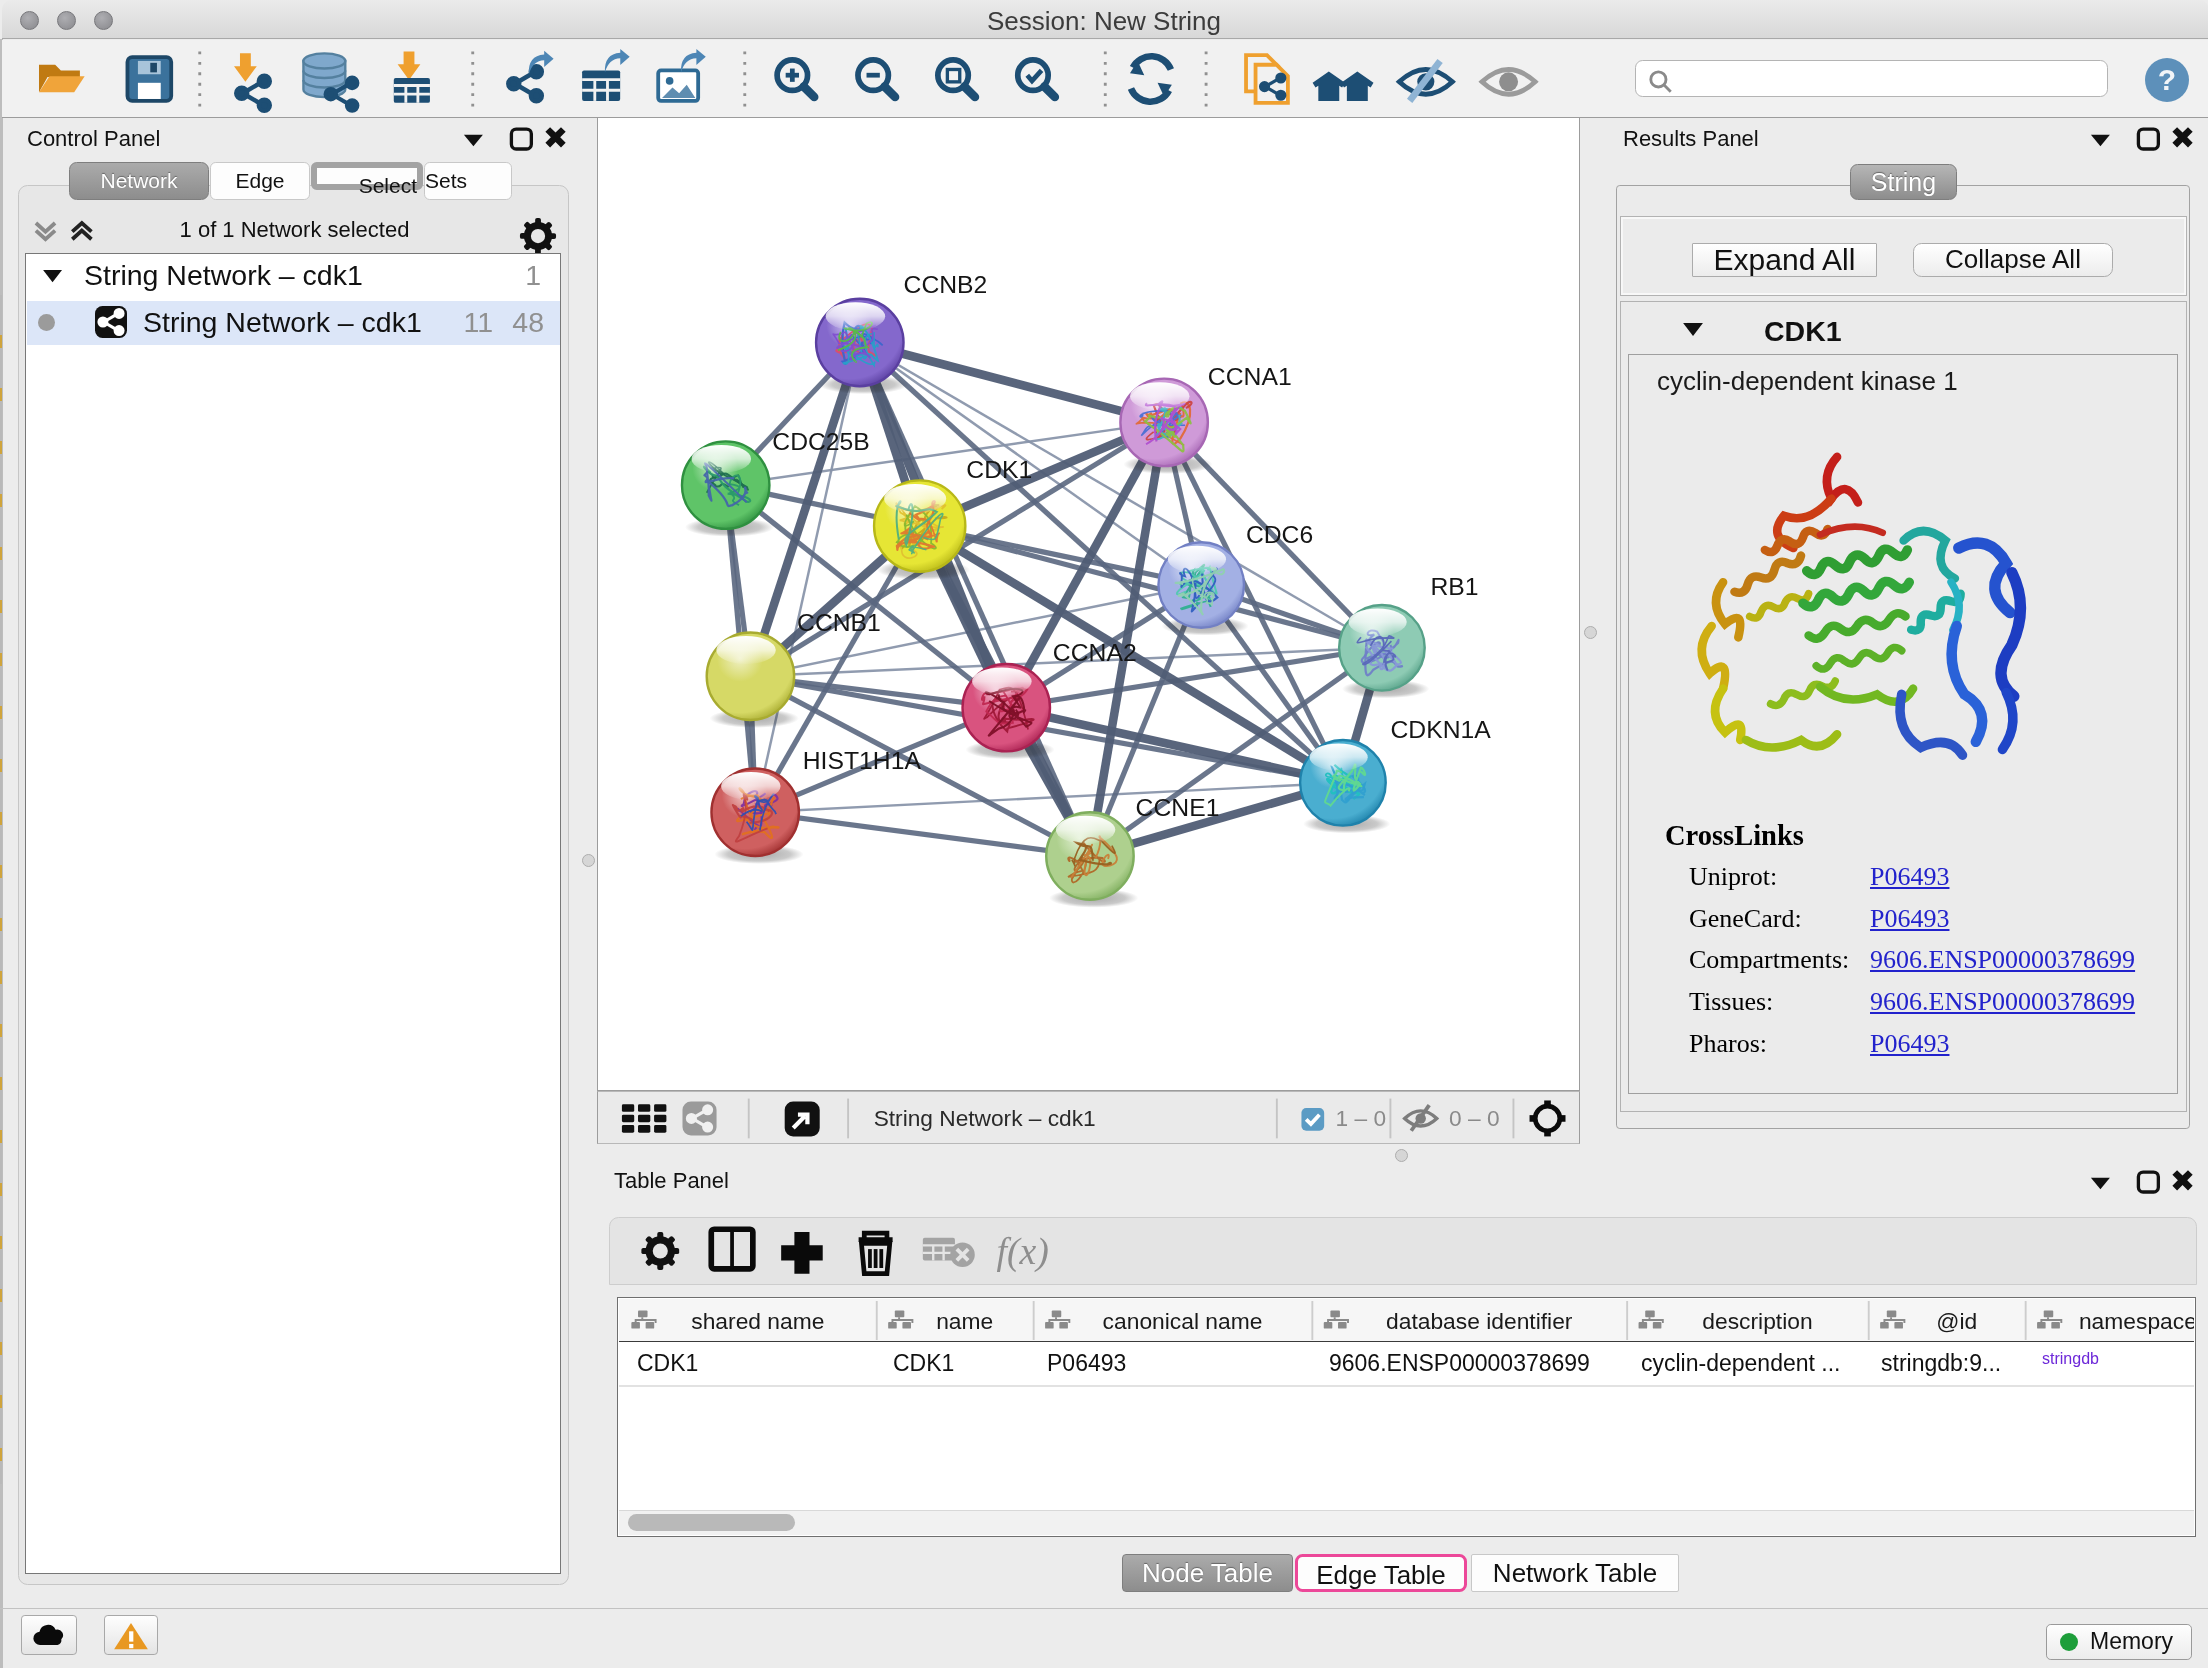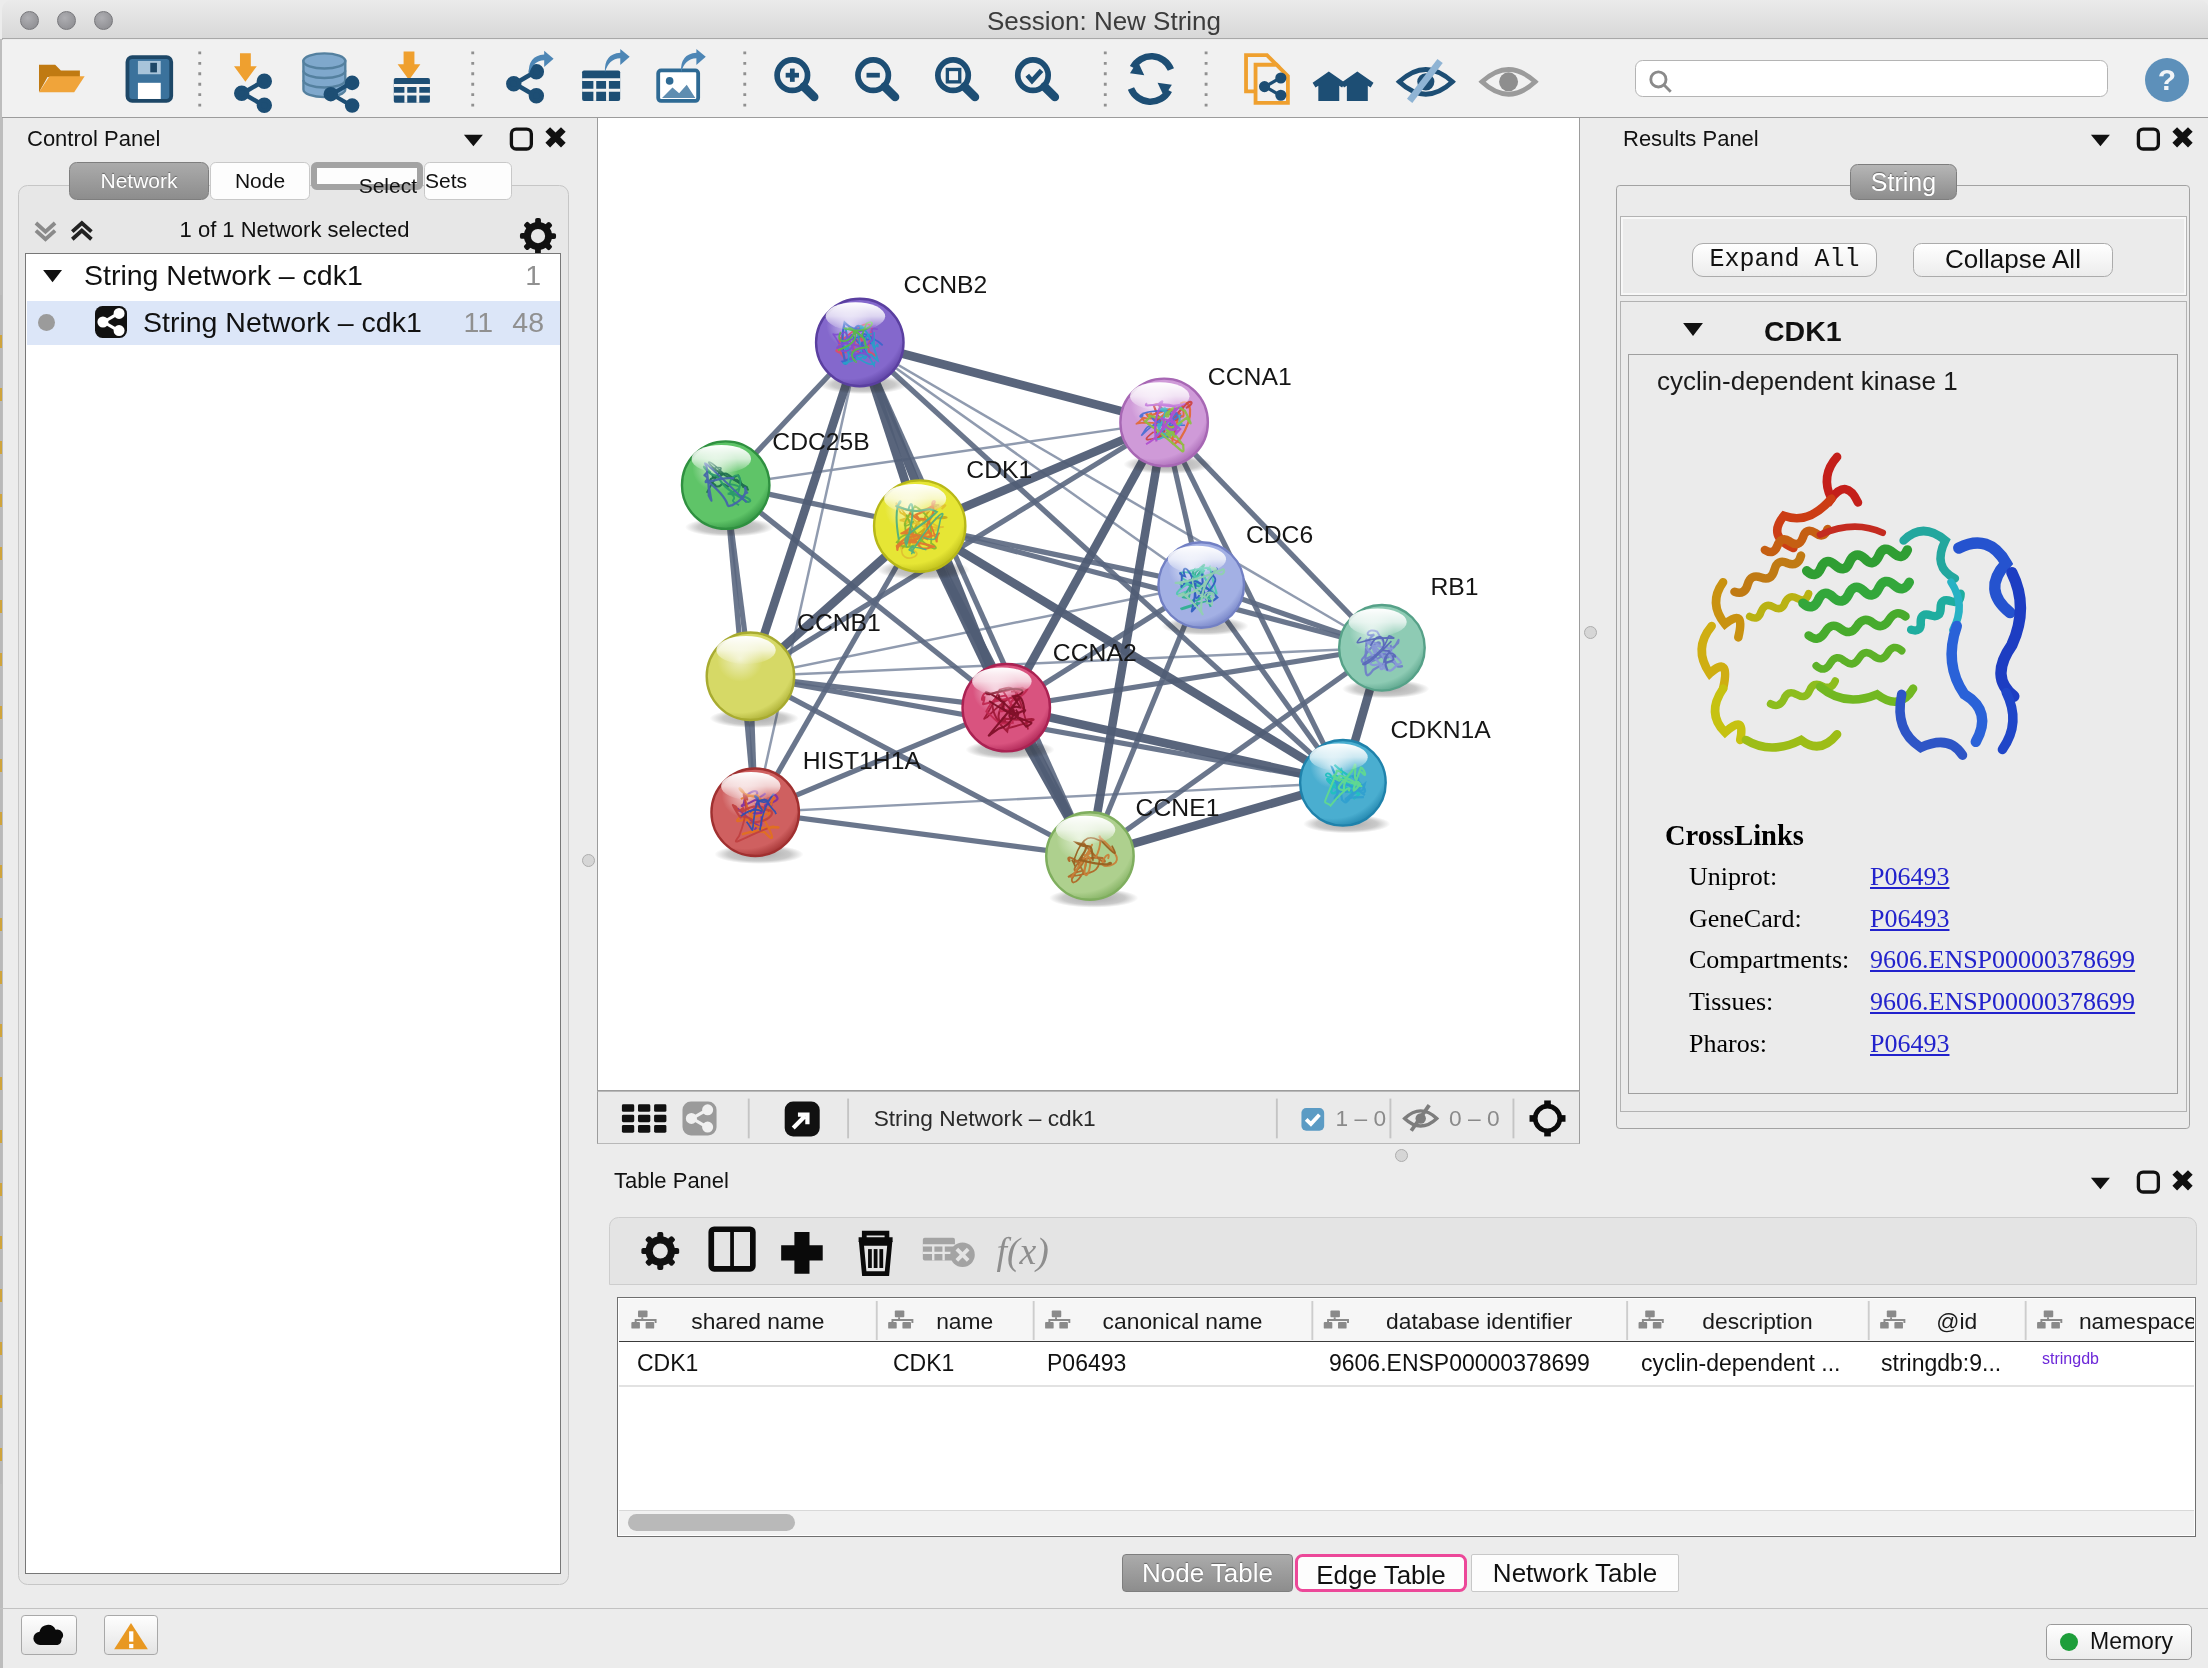--- a/index.html
+++ b/index.html
@@ -145,21 +145,21 @@
 <div class="abs" style="left:2145px;top:58px;width:44px;height:44px;border-radius:50%;background:#5d90ba;"></div>
 <div class="lbl" style="left:2145px;top:63px;font-size:30px;color:#f2f5f8;white-space:nowrap;width:44px;text-align:center;font-weight:bold;">?</div>
 <div class="lbl" style="left:27px;top:126px;font-size:22px;color:#111;white-space:nowrap;">Control Panel</div>
 <svg style="left:462px;top:127px;" width="114" height="25" viewBox="0 0 120 26">
     <path d="M2 8 l 20 0 l -10 12 z" fill="#111"></path>
     <rect x="52" y="2" width="21" height="21" rx="5" fill="none" stroke="#111" stroke-width="3.5"></rect>
     <path d="M90 6 l 6 -6 l 7 7 l 7 -7 l 6 6 l -7 7 l 7 7 l -6 6 l -7 -7 l -7 7 l -6 -6 l 7 -7 z" fill="#111" transform="translate(14,0) scale(0.82)"></path>
   </svg>
 <div class="abs" style="left:18px;top:185px;width:551px;height:1400px;background:#e7e7e7;border:1px solid #c6c6c6;border-radius:9.5px;"></div>
 <div class="abs" style="left:69px;top:162px;width:140px;height:38px;background:linear-gradient(#ababab,#8d8d8d);border:1px solid #7e7e7e;border-radius:7.6px;color:#fff;text-shadow:0 -1px 1px #666;font-size:21px;text-align:center;line-height:36px;">Network</div>
-<div class="abs" style="left:210px;top:162px;width:100px;height:38px;background:#fdfdfd;border:1px solid #c8c8c8;border-radius:5.7px;color:#111;font-size:21px;text-align:center;line-height:36px;">Node</div>
+<div class="abs" style="left:210px;top:162px;width:100px;height:38px;background:#fdfdfd;border:1px solid #c8c8c8;border-radius:5.7px;color:#111;font-size:21px;text-align:center;line-height:36px;">Edge</div>
 <div class="abs" style="left:311px;top:162px;width:112px;height:28px;background:#fdfdfd;border:6px solid #a3a3a3;border-radius:5.7px;color:#111;font-size:21px;text-align:right;line-height:36px;">Select</div>
 <div class="abs" style="left:424px;top:162px;width:88px;height:38px;background:#fdfdfd;border:1px solid #c8c8c8;border-radius:5.7px;color:#111;font-size:21px;line-height:36px;">Sets</div>
 <svg style="left:34px;top:221px;" width="67" height="25" viewBox="0 0 70 26">
     <g fill="none" stroke="#8a8a8a" stroke-width="4">
       <path d="M2 2 l 10 9 l 10 -9"></path>
       <path d="M2 10 l 10 9 l 10 -9"></path>
     </g>
     <g fill="none" stroke="#222" stroke-width="4">
       <path d="M40 11 l 10 -9 l 10 9"></path>
       <path d="M40 19 l 10 -9 l 10 9"></path>
@@ -560,21 +560,21 @@
 <div class="abs" style="left:1395px;top:1149px;width:13.3px;height:13.3px;border-radius:50%;background:#d6d6d6;border:1px solid #adadad;"></div>
 <div class="lbl" style="left:1623px;top:126px;font-size:22px;color:#111;white-space:nowrap;">Results Panel</div>
 <svg style="left:2089px;top:127px;" width="114" height="25" viewBox="0 0 120 26">
     <path d="M2 8 l 20 0 l -10 12 z" fill="#111"></path>
     <rect x="52" y="2" width="21" height="21" rx="5" fill="none" stroke="#111" stroke-width="3.5"></rect>
     <path d="M90 6 l 6 -6 l 7 7 l 7 -7 l 6 6 l -7 7 l 7 7 l -6 6 l -7 -7 l -7 7 l -6 -6 l 7 -7 z" fill="#111" transform="translate(14,0) scale(0.82)"></path>
   </svg>
 <div class="abs" style="left:1616px;top:185px;width:574px;height:944px;background:#ebebeb;border:1px solid #a2a2a2;border-radius:3.8px;"></div>
 <div class="abs" style="left:1850px;top:164px;width:107px;height:36px;background:linear-gradient(#b6b6b6,#8d8d8d);border:1px solid #7e7e7e;border-radius:7.6px;color:#fff;font-size:25px;text-align:center;line-height:34px;text-shadow:0 -1px 1px #666;">String</div>
 <div class="abs" style="left:1620px;top:216px;width:567px;height:80px;background:#ebebeb;border:1px solid #b2b2b2;box-shadow:inset 0 0 0 1.9px #f8f8f8;"></div>
-<div class="abs" style="left:1692px;top:243px;width:185px;height:34px;background:linear-gradient(#ffffff,#ececec);border:1px solid #ababab;border-radius:11px;font-size:25px;color:#111;text-align:center;line-height:31px;font-family:Liberation Mono, monospace;">Expand All</div>
+<div class="abs" style="left:1692px;top:243px;width:185px;height:34px;background:linear-gradient(#ffffff,#ececec);border:1px solid #ababab;border-radius:1px;font-size:30px;color:#111;text-align:center;line-height:31px;">Expand All</div>
 <div class="abs" style="left:1913px;top:243px;width:200px;height:34px;background:linear-gradient(#ffffff,#ececec);border:1px solid #ababab;border-radius:8.6px;font-size:26px;color:#111;text-align:center;line-height:31px;">Collapse All</div>
 <div class="abs" style="left:1620px;top:301px;width:567px;height:811px;background:#ebebeb;border:1px solid #b2b2b2;"></div>
 <svg style="left:1682px;top:321px;" width="23" height="17" viewBox="0 0 24 18">
     <path d="M1 2 h 21 l -10.5 14 z" fill="#111"></path>
   </svg>
 <div class="lbl" style="left:1764px;top:315px;font-size:28.5px;color:#111;white-space:nowrap;font-weight:bold;">CDK1</div>
 <div class="abs" style="left:1628px;top:354px;width:550px;height:740px;background:#ebebeb;border:1px solid #9f9f9f;"></div>
 <div class="lbl" style="left:1657px;top:366px;font-size:26px;color:#1a1a1a;white-space:nowrap;">cyclin-dependent kinase 1</div>
 <svg style="left:1668px;top:449px;" width="380" height="333" viewBox="0 0 400 350">
     <path d="M 178 8 Q 160 28 172 52 Q 188 30 200 56" fill="none" stroke="#c41f1a" stroke-width="9" stroke-linecap="round"></path>

